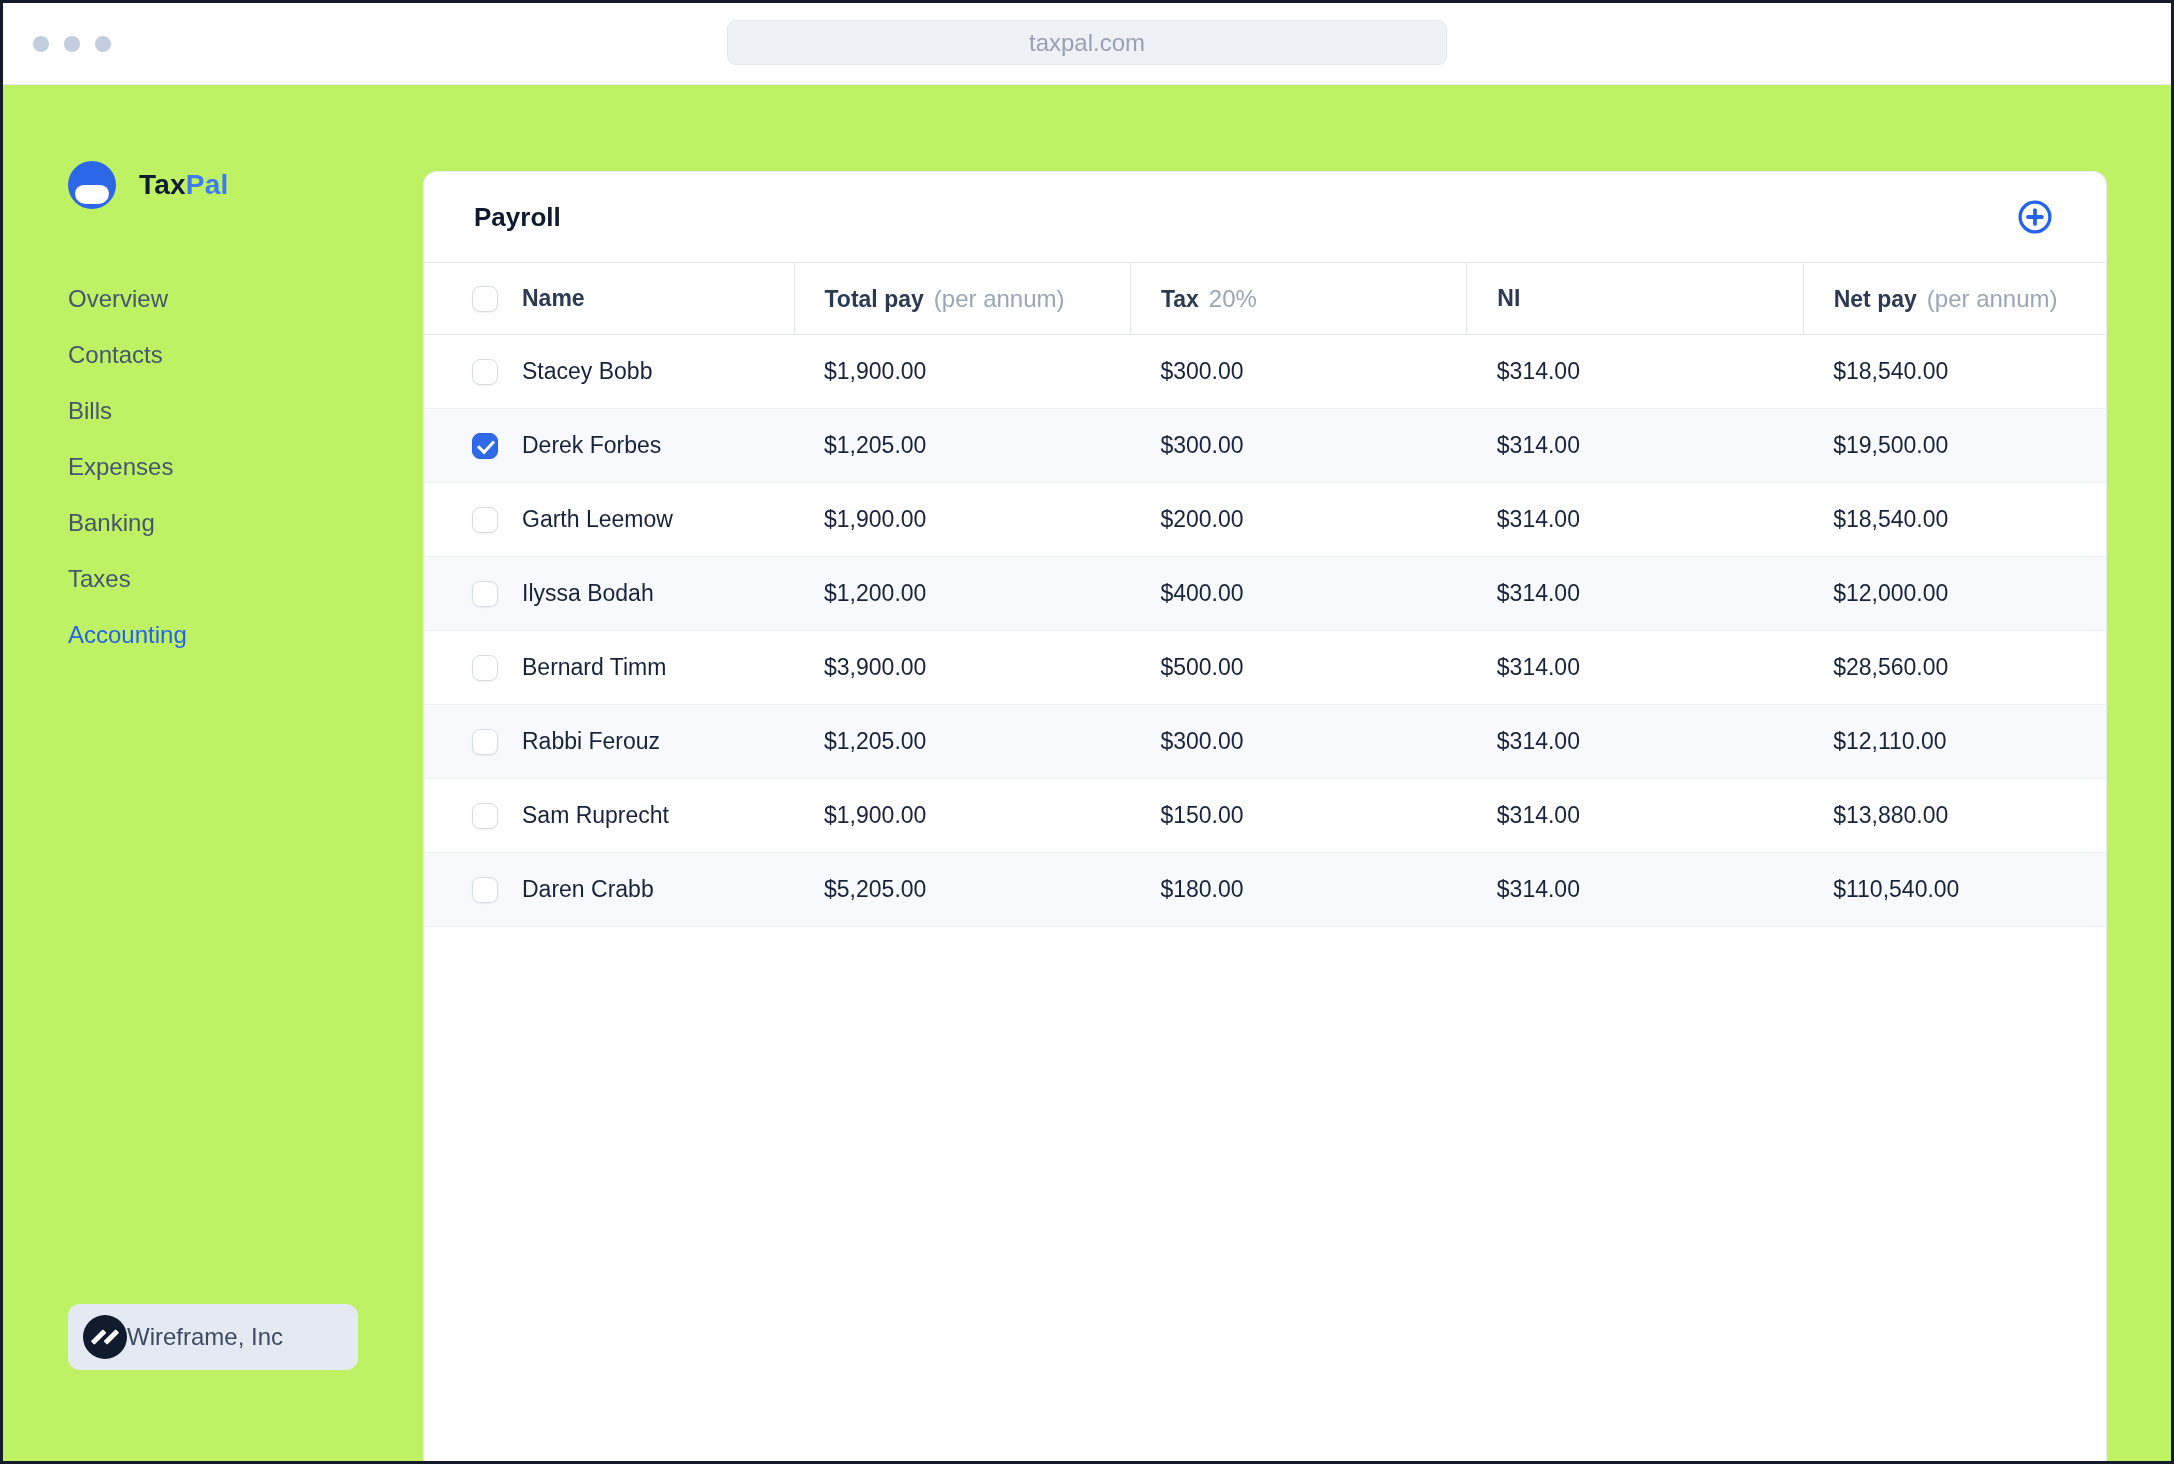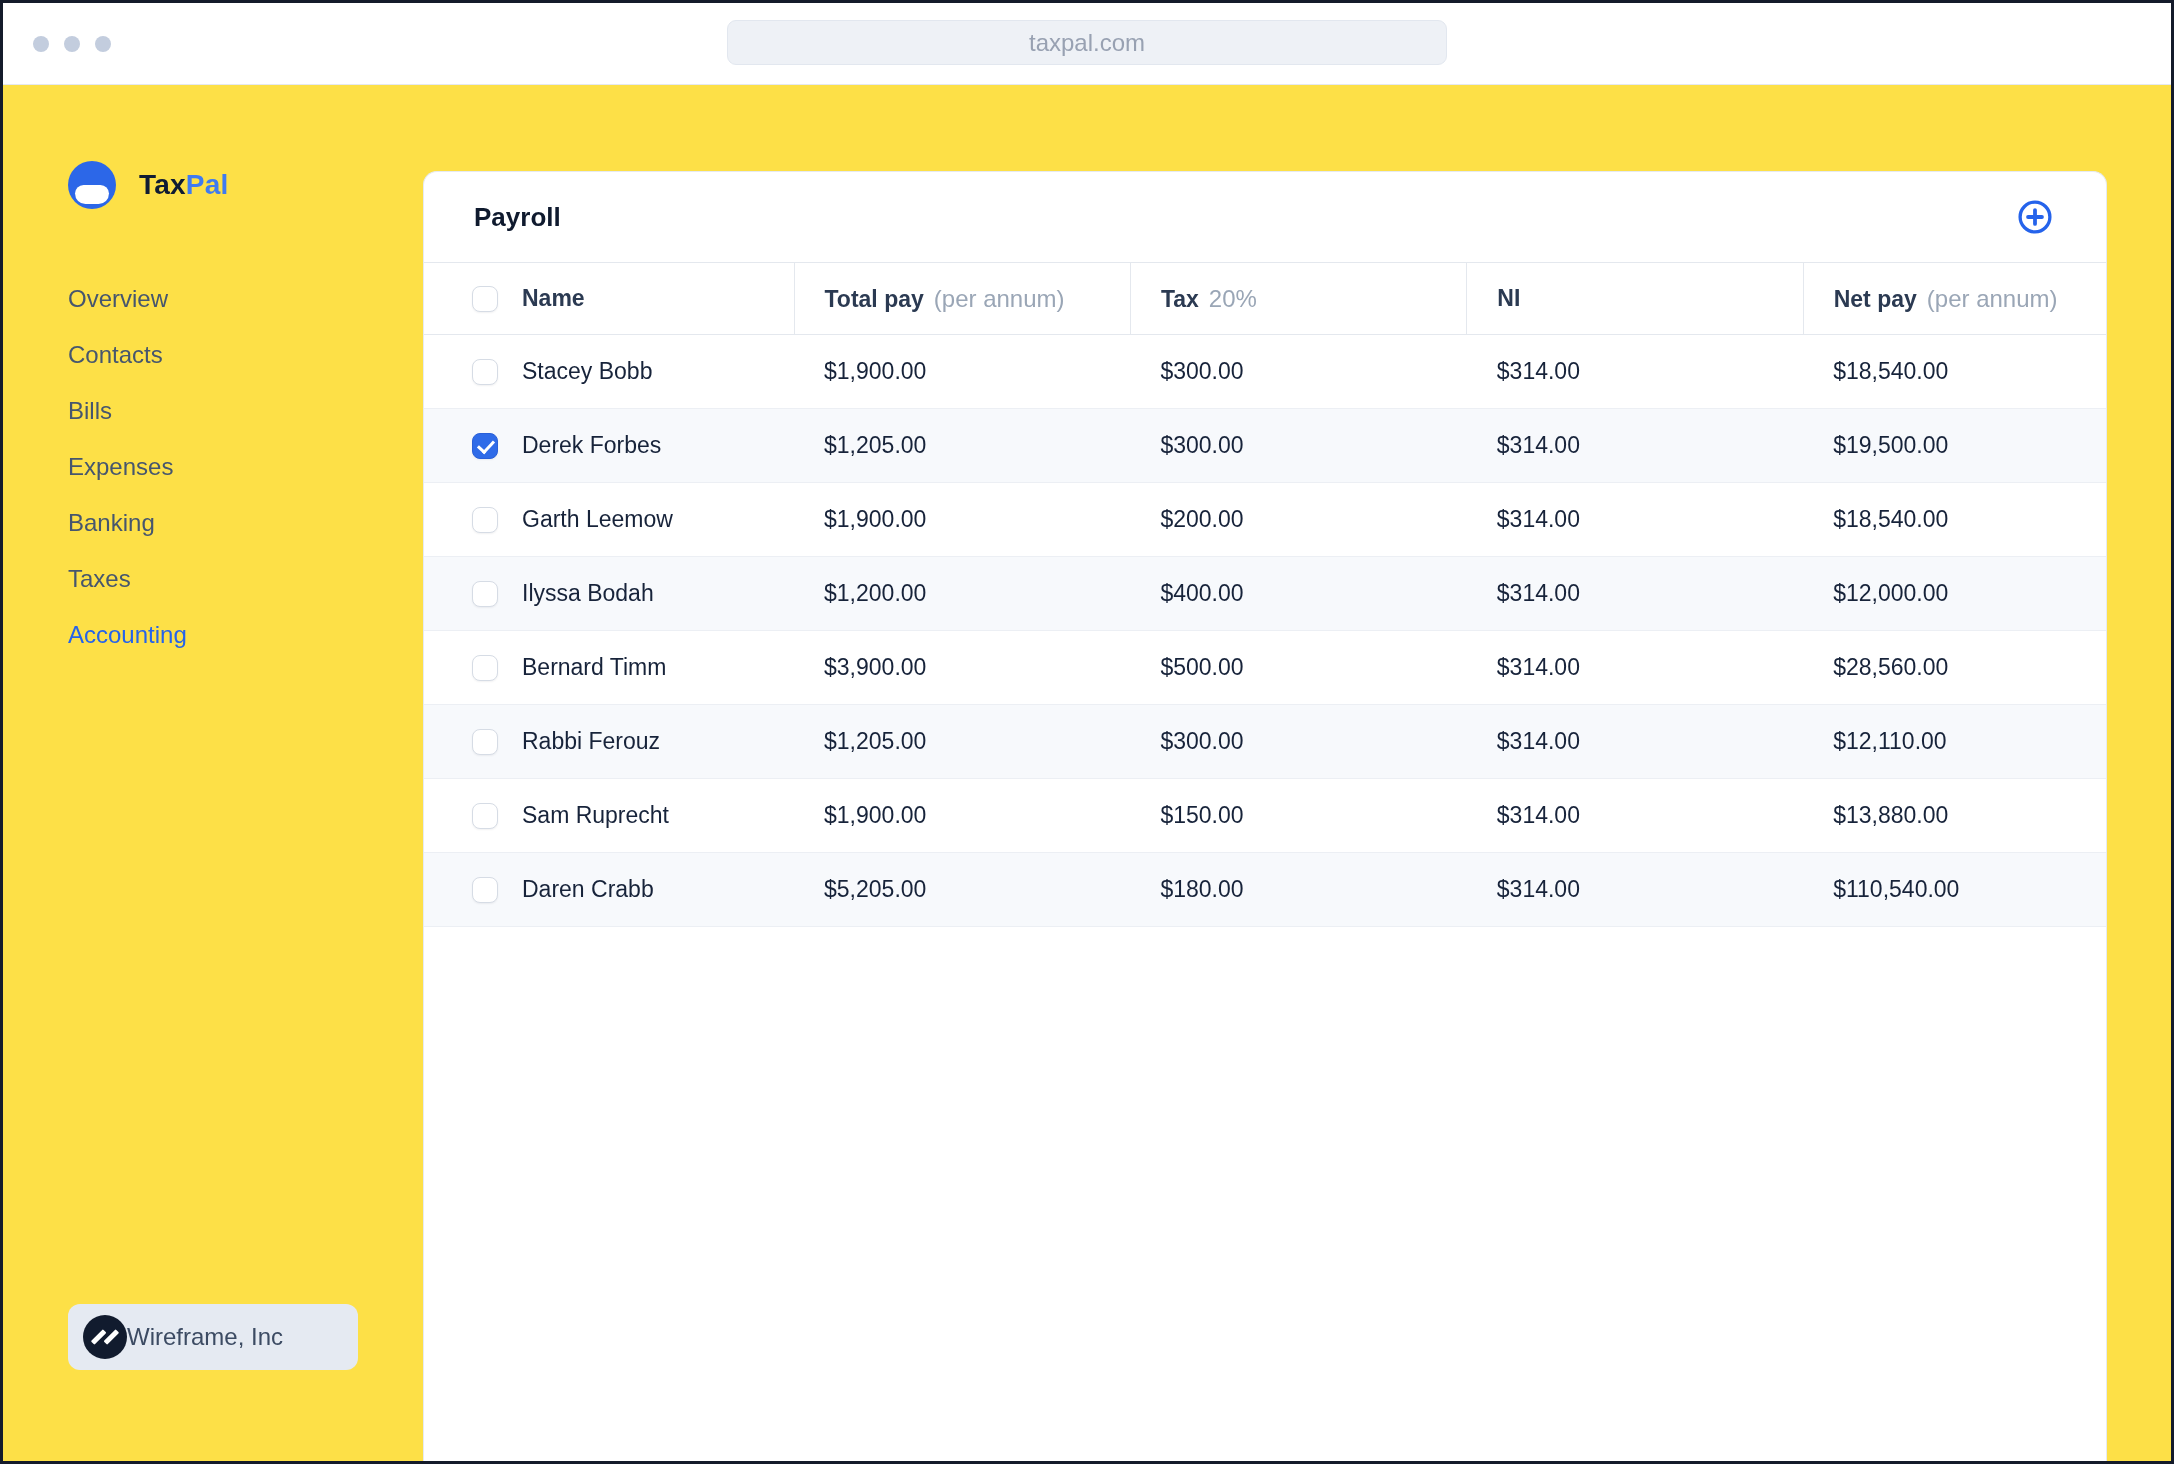--- a/index.html
+++ b/index.html
@@ -6,21 +6,21 @@
   html, body { width: 2174px; height: 1464px; }
   body {
     font-family: "Liberation Sans", "DejaVu Sans", sans-serif;
     background: #eef1f6;
     overflow: hidden;
   }
   .frame {
     width: 2174px; height: 1464px;
     border: 3px solid #141b2a;
     display: flex; flex-direction: column;
-    background: #fde047;
+    background: #bef264;
   }
 
   
   .chrome {
     height: 82px; background: #ffffff;
     border-bottom: 1px solid #e5e9f0;
     position: relative; flex: none;
     display: flex; align-items: center;
   }
   .dots { display: flex; gap: 15px; margin-left: 30px; }

